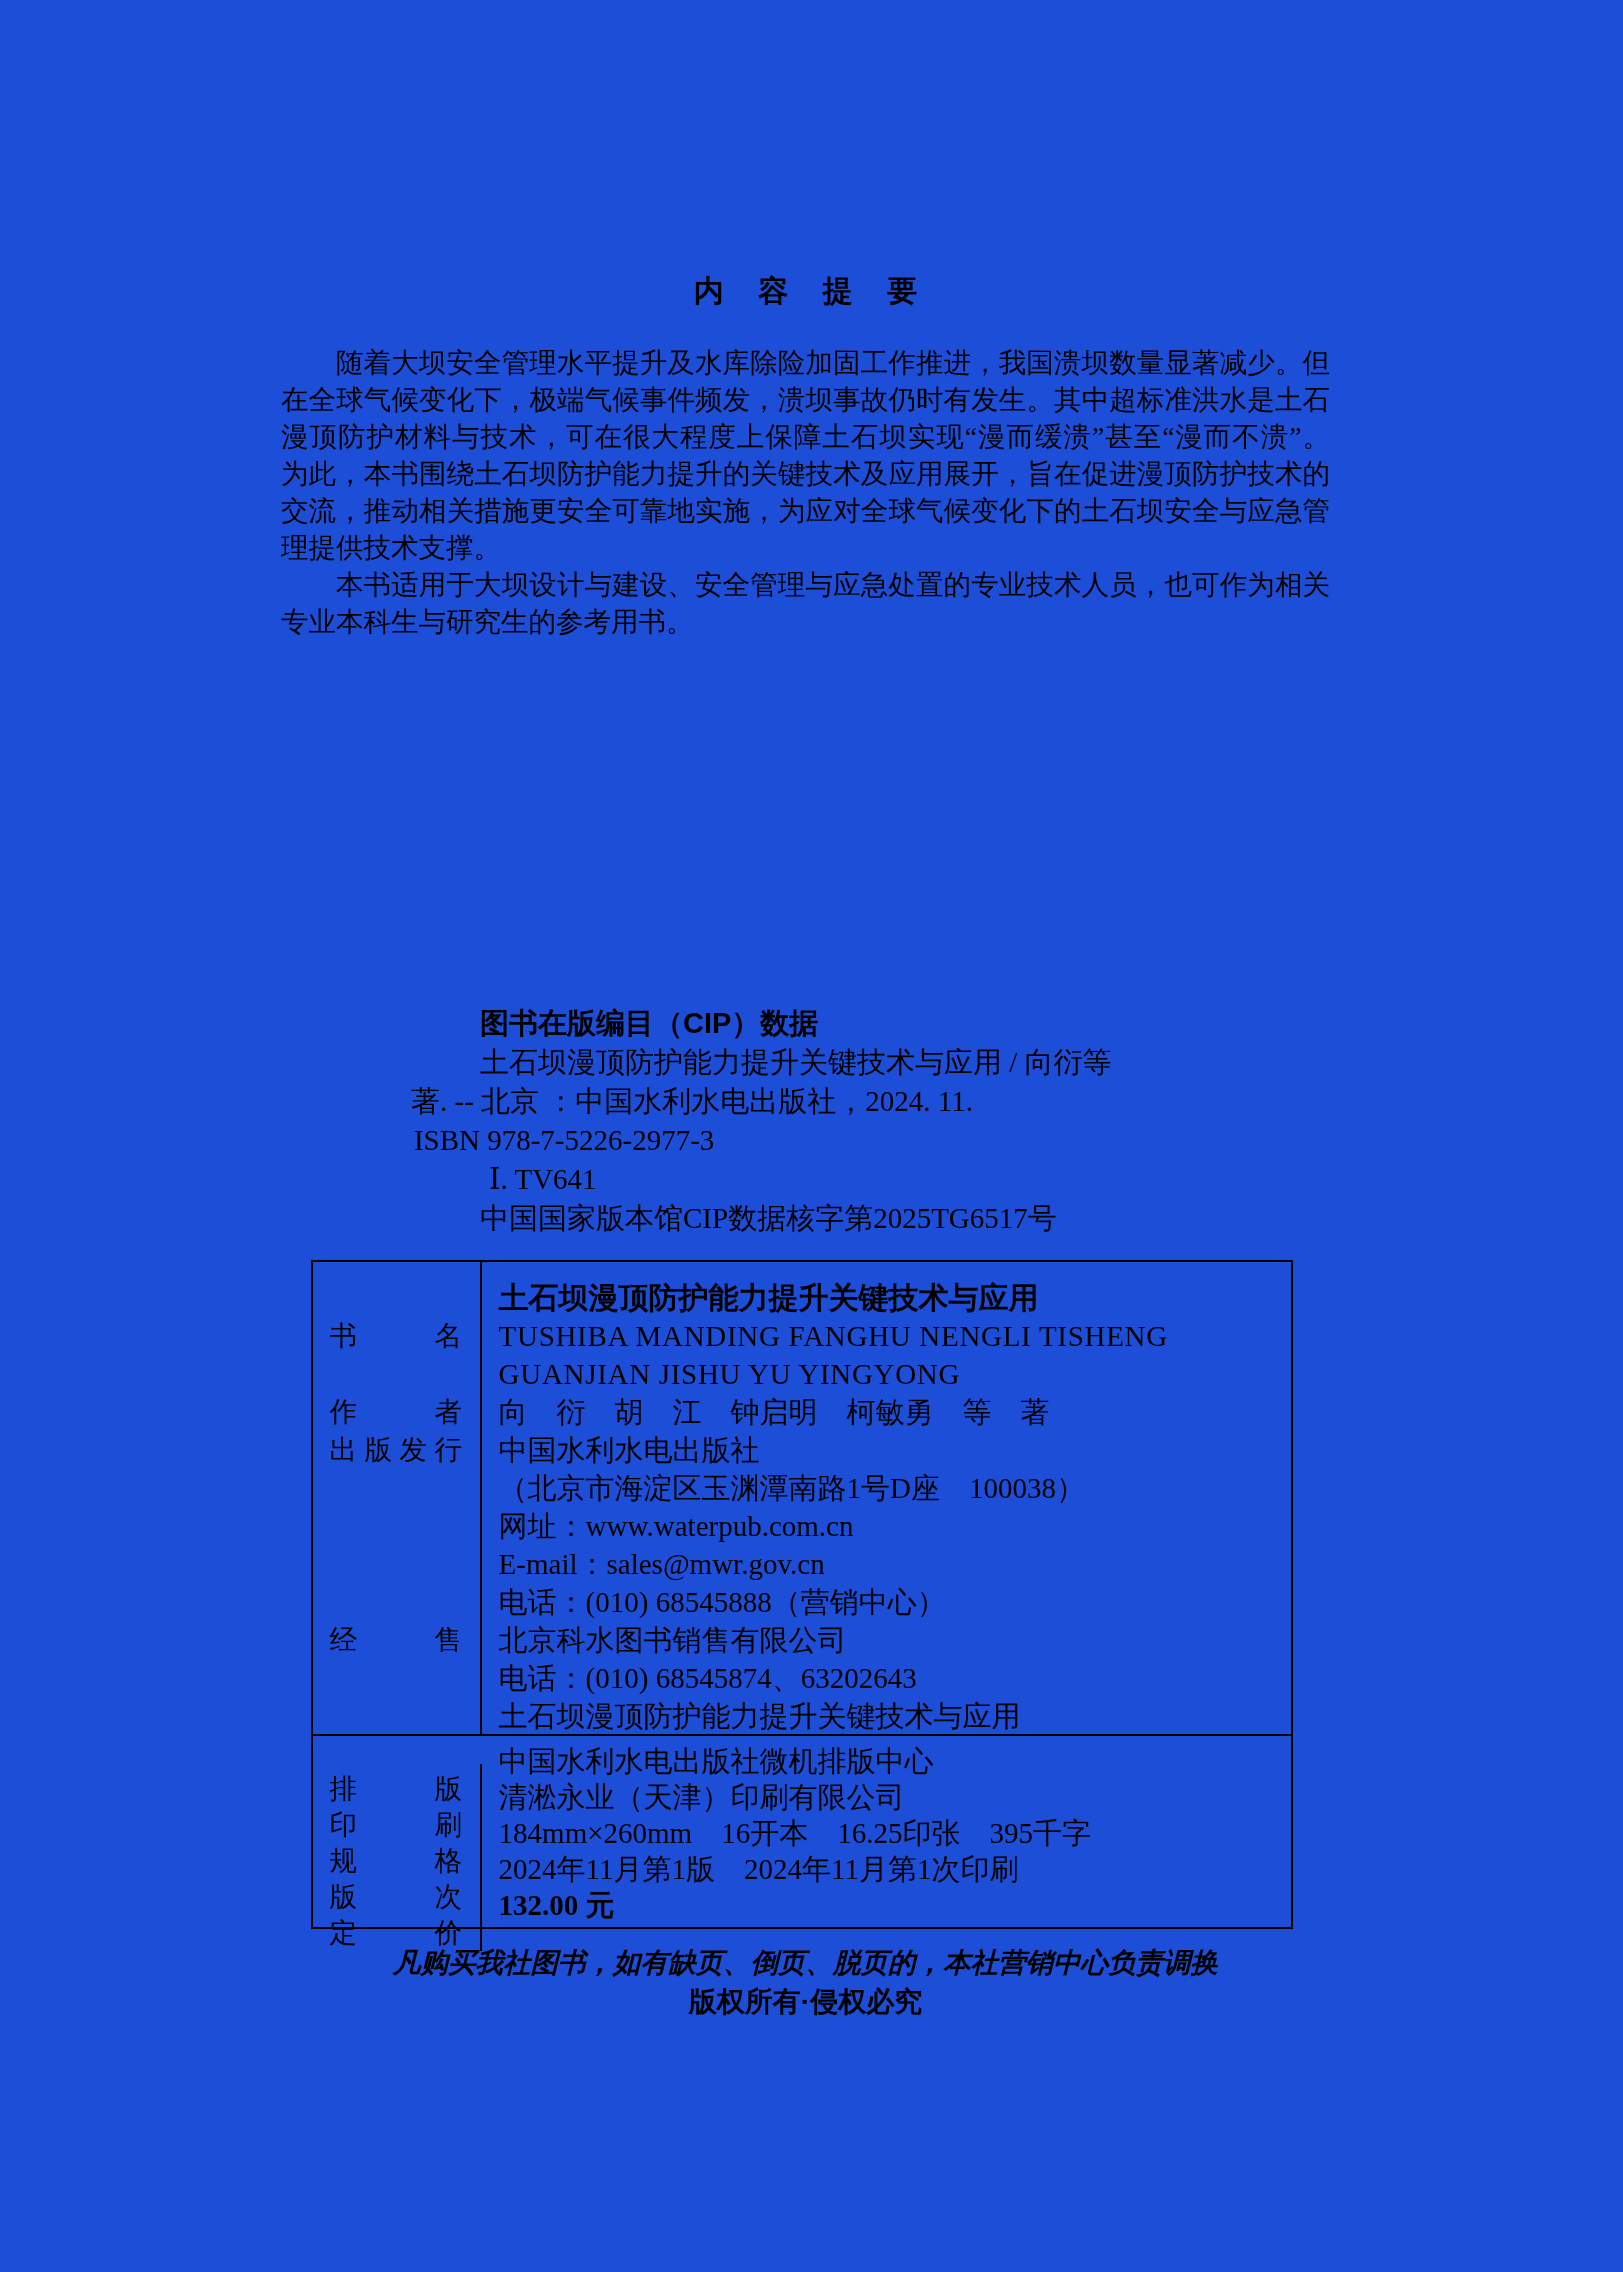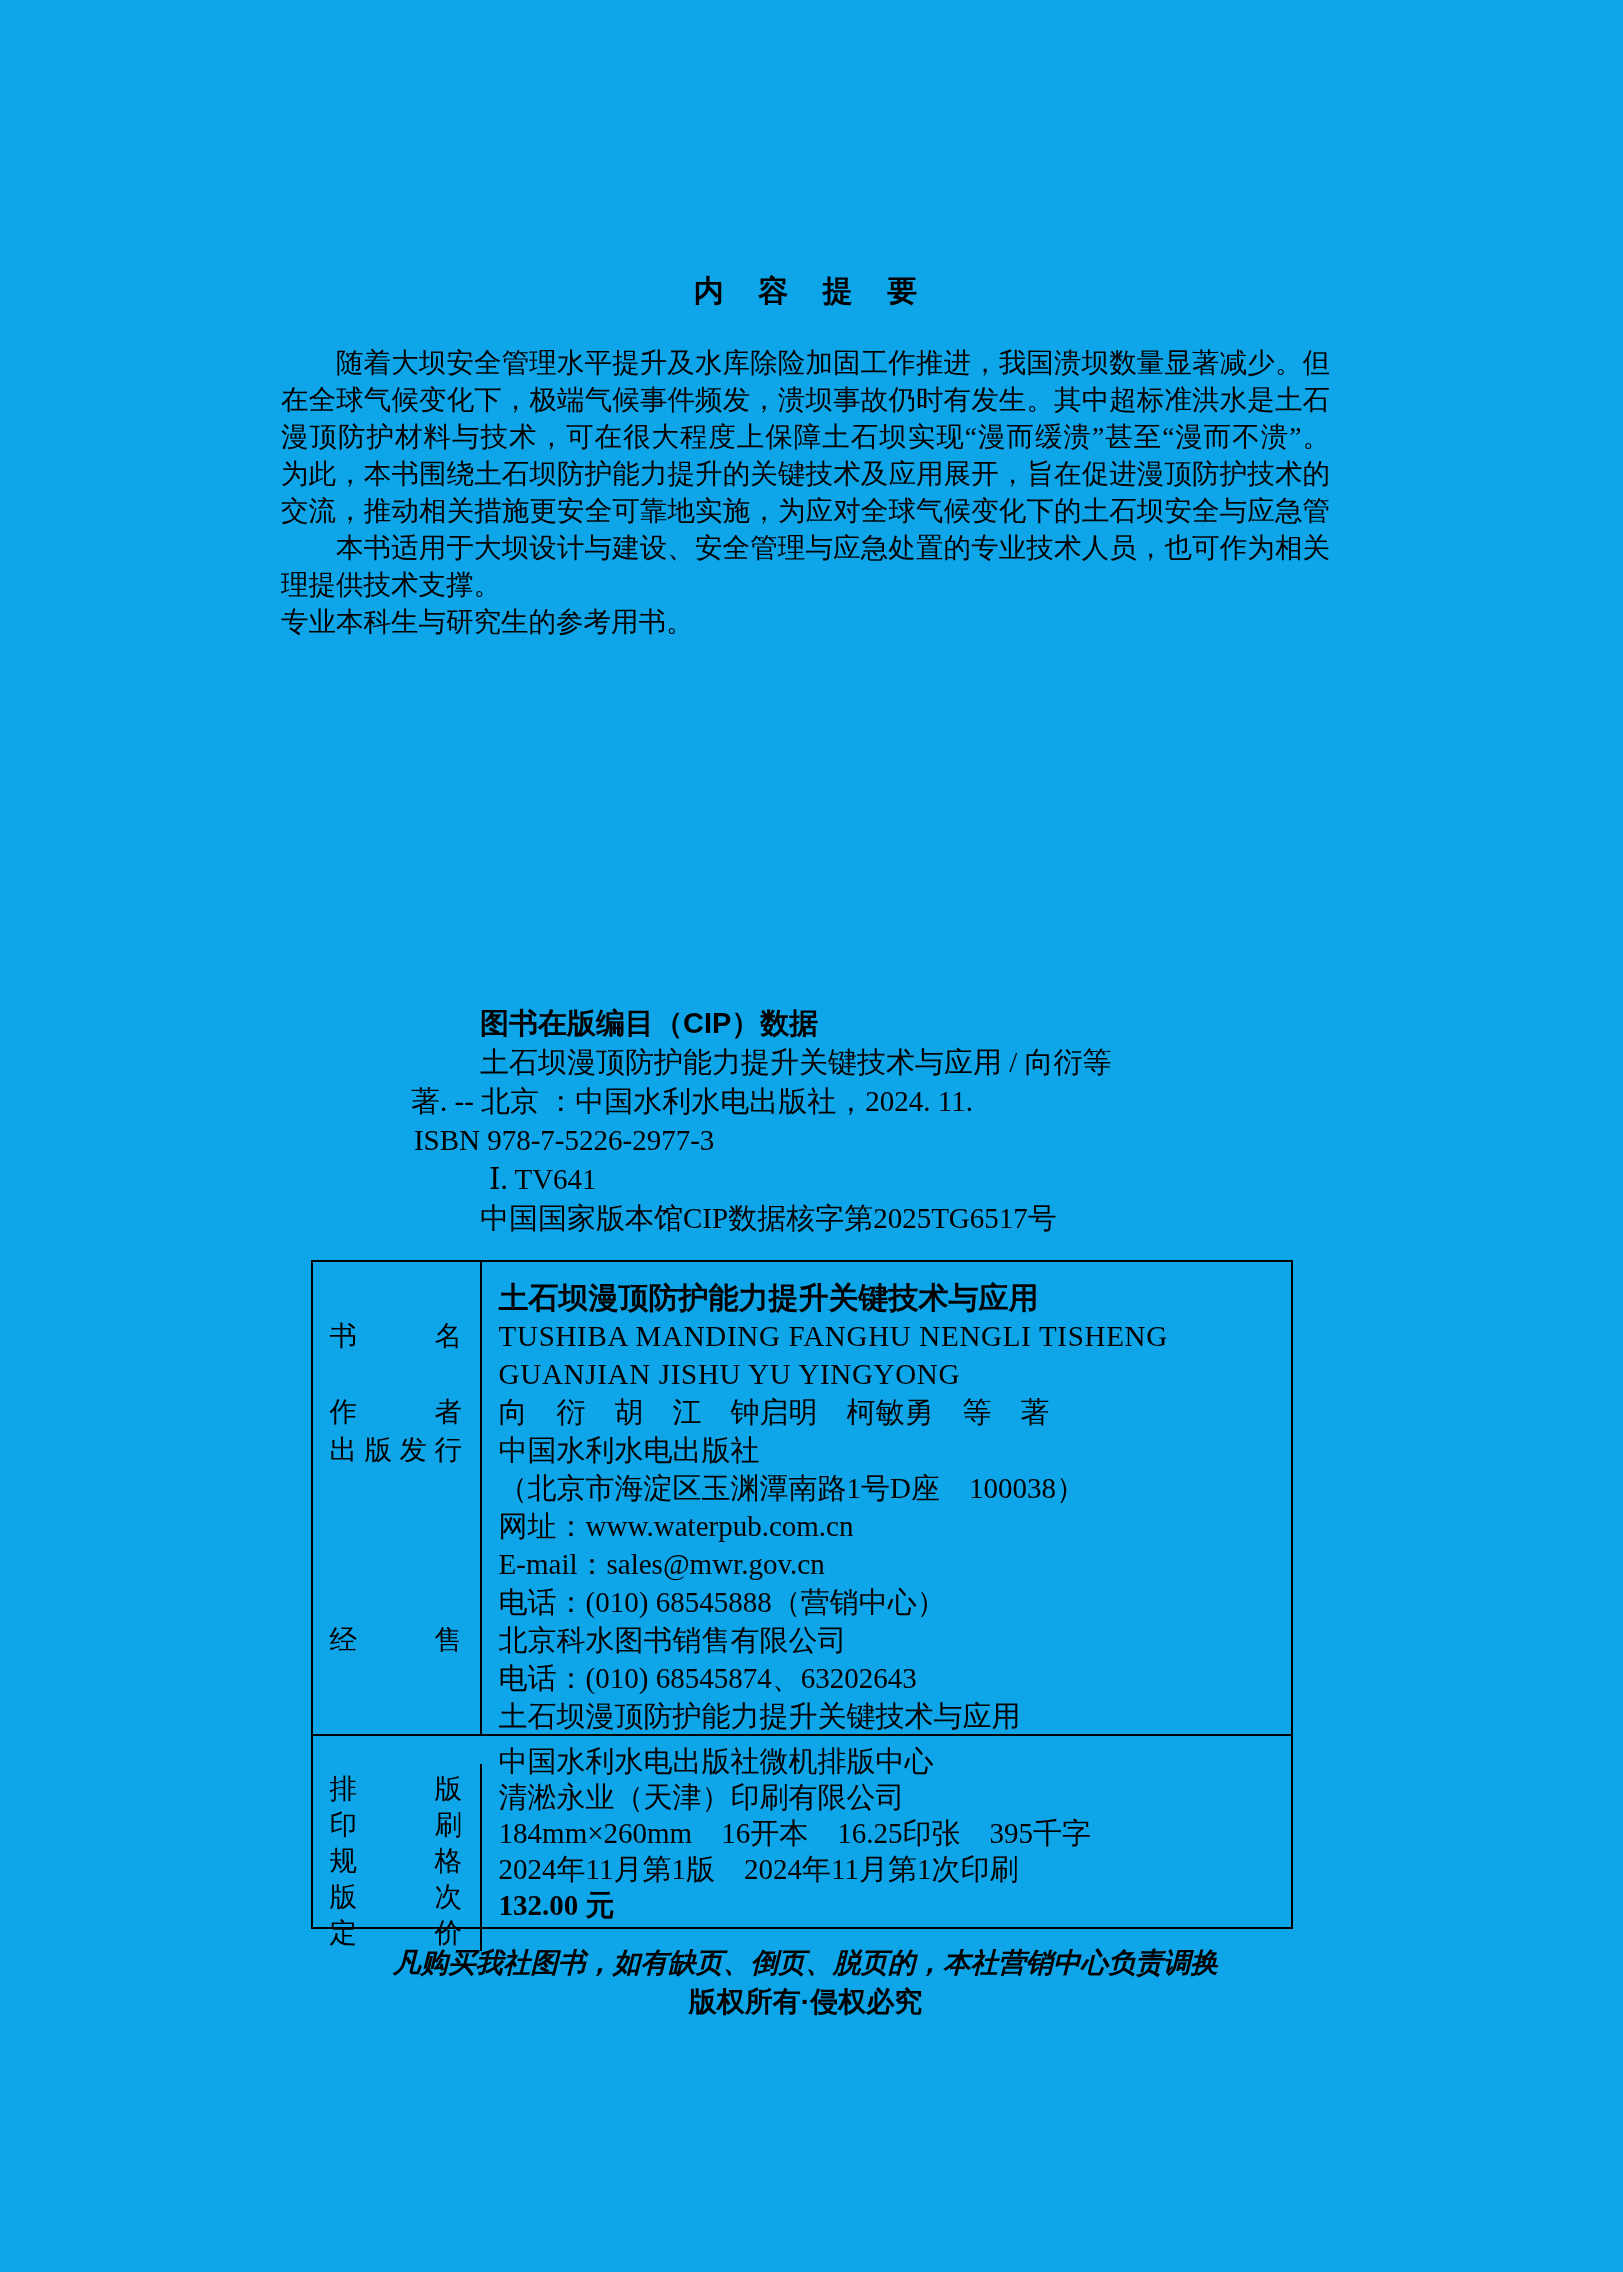--- a/index.html
+++ b/index.html
@@ -1,20 +1,20 @@
 <!DOCTYPE html>
 <html style="font-size:11.6px"><head>
 <meta charset="utf-8">
 <style>
   html,body { margin:0; padding:0; background:#e8e8e8; }
   .page {
     position:relative;
     width:1624px; height:2273px;
     margin:0 auto;
-    background:#0ea5e9;
+    background:#1d4ed8;
     color:#000;
     font-family:"Liberation Serif","DejaVu Serif",serif;
     overflow:hidden;
   }
 
   
   #summary-title {
     position:absolute; left:281px; top:273px; width:1049px;
     margin:0;
     text-align:center;
@@ -115,22 +115,22 @@
 <div class="page">
 
   <h1 id="summary-title">内容提要</h1>
 
   <section id="summary">
     <div class="sum-line first">随着大坝安全管理水平提升及水库除险加固工作推进，我国溃坝数量显著减少。但</div>
     <div class="sum-line">在全球气候变化下，极端气候事件频发，溃坝事故仍时有发生。其中超标准洪水是土石</div>
     <div class="sum-line">漫顶防护材料与技术，可在很大程度上保障土石坝实现“漫而缓溃”甚至“漫而不溃”。</div>
     <div class="sum-line">为此，本书围绕土石坝防护能力提升的关键技术及应用展开，旨在促进漫顶防护技术的</div>
     <div class="sum-line">交流，推动相关措施更安全可靠地实施，为应对全球气候变化下的土石坝安全与应急管</div>
+    <div class="sum-line last">理提供技术支撑。</div>
     <div class="sum-line first">本书适用于大坝设计与建设、安全管理与应急处置的专业技术人员，也可作为相关</div>
-    <div class="sum-line last">理提供技术支撑。</div>
     <div class="sum-line last">专业本科生与研究生的参考用书。</div>
   </section>
 
   <section id="cip">
     <div class="cip-line cip-heading ind-a">图书在版编目（CIP）数据</div>
     <div class="cip-line ind-a">土石坝漫顶防护能力提升关键技术与应用 / 向衍等</div>
     <div class="cip-line">著. -- 北京 ：中国水利水电出版社，2024. 11.</div>
     <div class="cip-line ind-b">ISBN 978-7-5226-2977-3</div>
     <div class="cip-line ind-c">Ⅰ. TV641</div>
     <div class="cip-line ind-a">中国国家版本馆CIP数据核字第2025TG6517号</div>

